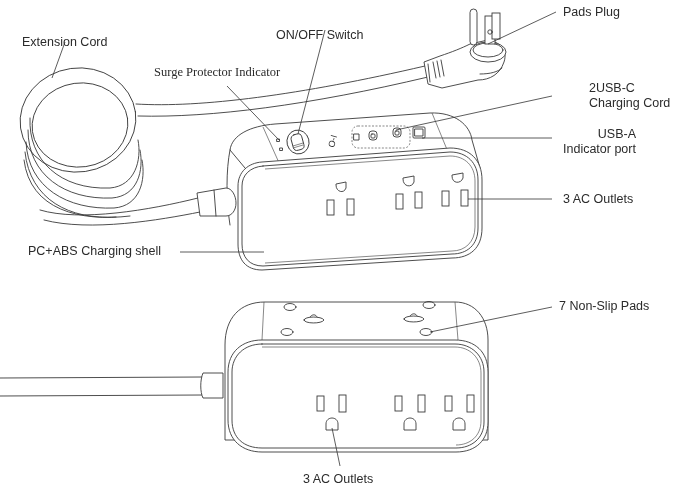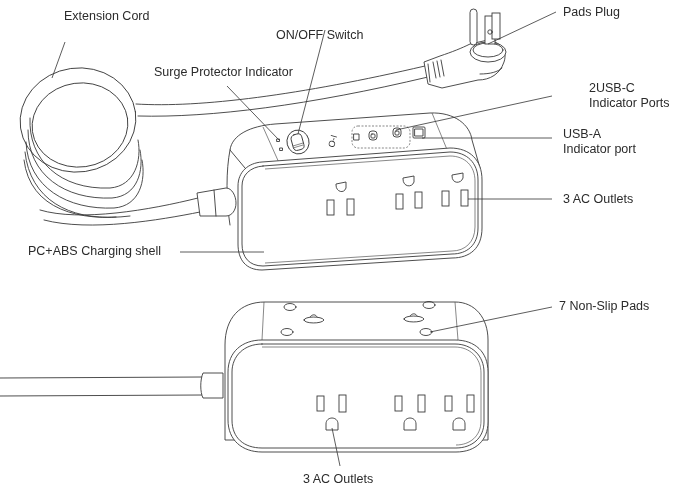--- a/index.html
+++ b/index.html
@@ -151,28 +151,28 @@
     <line class="lead" x1="556" y1="12" x2="488" y2="44"></line>
     <line class="lead" x1="552" y1="96" x2="396" y2="130"></line>
     <line class="lead" x1="552" y1="138" x2="422" y2="138"></line>
     <line class="lead" x1="552" y1="199" x2="468" y2="199"></line>
     <line class="lead" x1="180" y1="252" x2="264" y2="252"></line>
     <line class="lead" x1="552" y1="307" x2="430" y2="332"></line>
     <line class="lead" x1="340" y1="466" x2="332" y2="428"></line>
   </g>
 </svg>
 
-<div class="lbl" style="left:22px; top:9px;margin-left:42px;">Extension Cord</div>
+<div class="lbl" style="left:22px; top:35px;">Extension Cord</div>
 <div class="lbl" style="left:276px; top:28px;">ON/OFF Switch</div>
 <div class="lbl" style="left:563px; top:5px;">Pads Plug</div>
-<div class="lbl" style="left:154px; top:65px;">Surge Protector Indicator</div>
+<div class="lbl" style="left:154px; top:65px;font-family:Liberation Serif, serif;">Surge Protector Indicator</div>
 <div class="lbl" style="left:589px; top:81px;">
   <div>2USB-C</div>
-  <div>Indicator Ports</div>
+  <div>Charging Cord</div>
 </div>
-<div class="lbl" style="left:563px; top:127px;">
+<div class="lbl" style="left:563px; top:127px;text-align:right;">
   <div>USB-A</div>
   <div>Indicator port</div>
 </div>
 <div class="lbl" style="left:563px; top:192px;">3 AC Outlets</div>
 <div class="lbl" style="left:28px; top:244px;">PC+ABS Charging shell</div>
 <div class="lbl" style="left:559px; top:299px;">7 Non-Slip Pads</div>
 <div class="lbl" style="left:303px; top:472px;">3 AC Outlets</div>
 
 </body></html>

